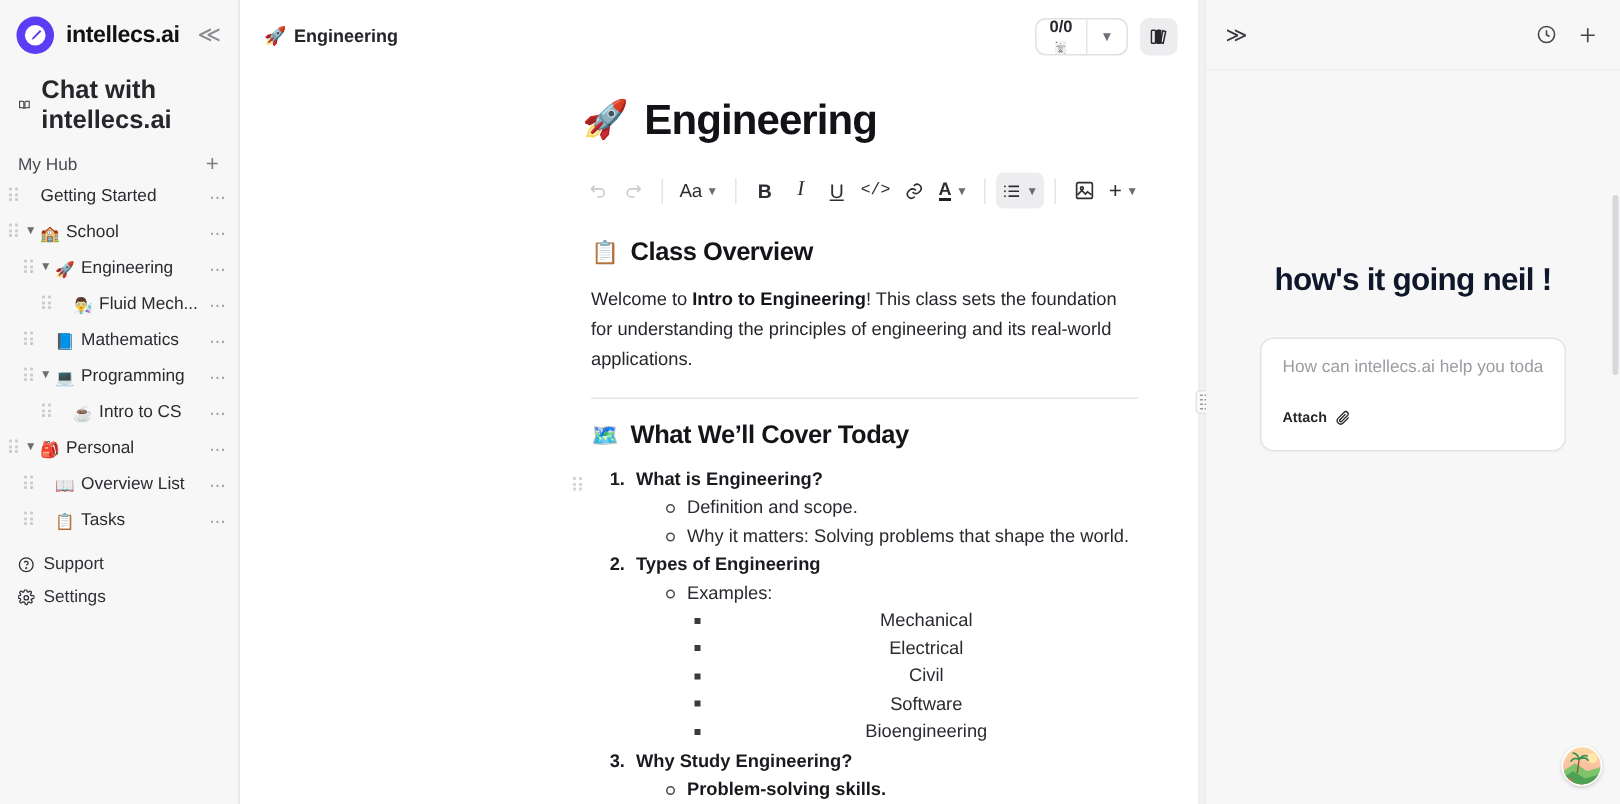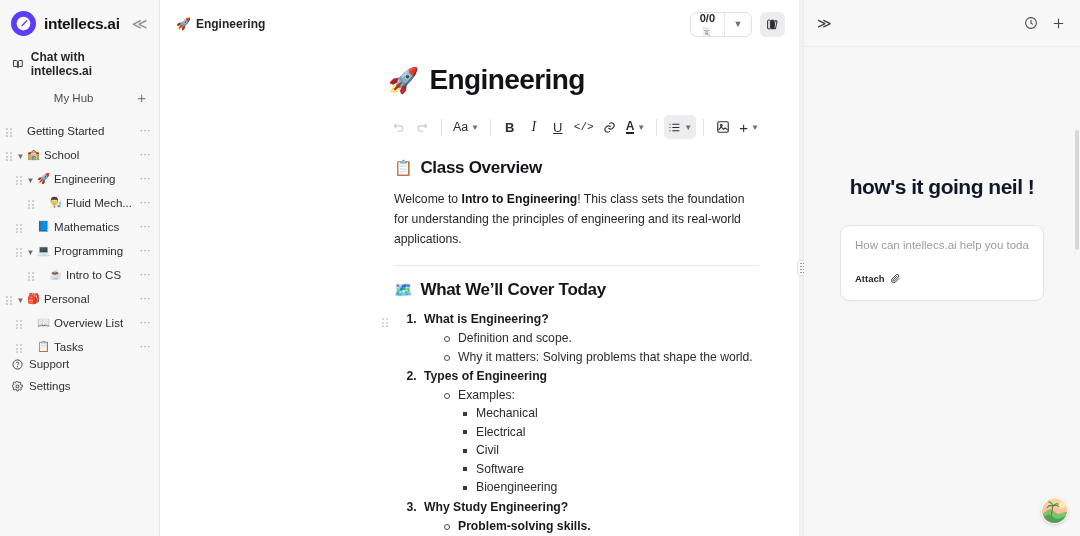--- a/index.html
+++ b/index.html
@@ -39,34 +39,34 @@
     font-size: 15.5px; font-weight: bold; letter-spacing: -0.3px;
     color: #111214; flex: 1;
   }
   .collapse-btn {
     color: #8a8a90; font-size: 15px; line-height: 1;
     padding: 2px 4px; cursor: pointer;
   }
   .chat-row {
     display: flex; align-items: center; gap: 7px;
     padding: 4px 12px 6px 12px;
-    font-size: 12px; font-weight: bold; color: #26272b;
+    font-size: 17px; font-weight: bold; color: #26272b;
     cursor: pointer;
   }
   .hub-row {
     display: flex; align-items: center;
     padding: 6px 11px 6px 12px;
     font-size: 11.5px; color: #4b4c52;
   }
-  .hub-row .hub-label { flex: 1; text-align: center; }
+  .hub-row .hub-label { flex: 1; }
   .plus-btn { color: #7c7d84; font-size: 15px; line-height: 1; cursor: pointer; padding: 0 2px;}
 
   .tree { margin-top: 2px; }
   .tree-item {
-    display: flex; align-items: flex-end;
+    display: flex; align-items: flex-start;
     height: 24px;
     font-size: 11.5px; color: #2b2c30;
     cursor: pointer; position: relative;
     padding-right: 8px;
   }
   .drag-dots {
     width: 10px; flex: 0 0 10px;
     display: flex; justify-content: center;
     opacity: .55;
   }
@@ -195,21 +195,21 @@
     line-height: 1.52; position: relative; padding-left: 16px;
   }
   ul.lvl2 > li::before {
     content: ""; position: absolute; left: 2px; top: 7px;
     width: 4px; height: 4px; border: 1px solid #4a4b50; border-radius: 50%;
   }
   ul.lvl2 > li.strong { font-weight: bold; color: #17181c; }
   ul.lvl3 { list-style: none; margin: 0; padding-left: 18px; }
   ul.lvl3 > li {
     font-size: 12.2px; font-weight: normal; color: #2a2b30;
-    line-height: 1.52; position: relative; padding-left: 16px;
+    line-height: 1.52; position: relative; padding-left: 16px; text-align: center;
   }
   ul.lvl3 > li::before {
     content: ""; position: absolute; left: 3px; top: 7.5px;
     width: 4px; height: 4px; background: #3a3b40;
   }
   .list-wrap { position: relative; }
   .list-handle {
     position: absolute; left: -12px; top: 8px;
     opacity: .5;
   }

